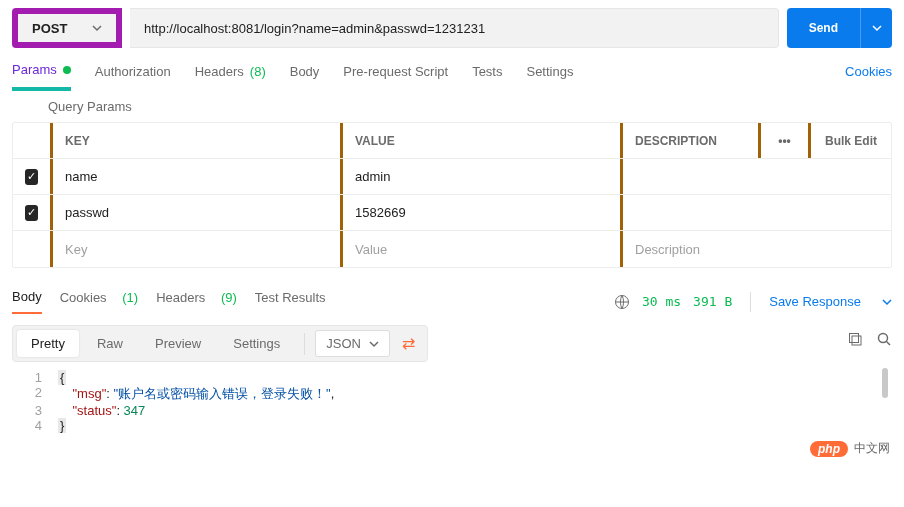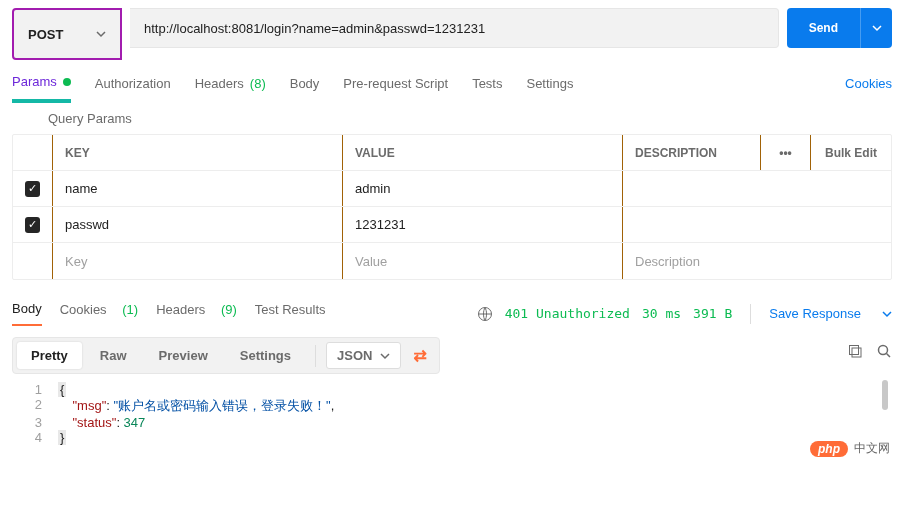--- a/index.html
+++ b/index.html
@@ -1,21 +1,21 @@
 <!DOCTYPE html>
 <html><head>
 <meta charset="utf-8">
 <style>
 * { box-sizing: border-box; margin: 0; padding: 0; font-family: -apple-system, BlinkMacSystemFont, "Segoe UI", Arial, sans-serif; }
 body { background: #fff; color: #212121; font-size: 13px; width: 904px; }
 .pad { padding: 8px 12px 0 12px; }
 
 
 .topbar { display: flex; gap: 8px; align-items: stretch; }
-.method { display: flex; align-items: center; background: #f2f2f2; border: 2px solid #a21caf; border-radius: 4px 0 0 4px; padding: 0 14px; height: 52px; font-weight: 600; color: #212121; min-width: 110px; justify-content: space-between; }
+.method { display: flex; align-items: center; background: #f2f2f2; border: 6px solid #a21caf; border-radius: 4px 0 0 4px; padding: 0 14px; height: 40px; font-weight: 600; color: #212121; min-width: 110px; justify-content: space-between; }
 .urlbox { flex: 1; background: #f2f2f2; border: 1px solid #e6e6e6; border-left: none; border-radius: 0 4px 4px 0; height: 40px; display: flex; align-items: center; padding: 0 14px; color: #212121; }
 .sendwrap { display: flex; }
 .sendbtn { background: #097bed; color: #fff; border: none; height: 40px; padding: 0 22px; font-weight: 600; border-radius: 4px 0 0 4px; font-size: 12px; }
 .senddd { background: #097bed; color: #fff; border: none; border-left: 1px solid rgba(255,255,255,.25); height: 40px; width: 32px; border-radius: 0 4px 4px 0; display: flex; align-items: center; justify-content: center; }
 
 
 .tabs { display: flex; align-items: center; gap: 24px; padding: 14px 0 0 0; color: #6b6b6b; }
 .tab { cursor: pointer; padding-bottom: 10px; display: flex; align-items: center; gap: 6px; }
 .tab.active { color: #6d28d9; border-bottom: 4px solid #14b8a6; font-weight: 500; }
 .dot { width: 8px; height: 8px; border-radius: 50%; background: #0cbb52; display: inline-block; }
@@ -23,42 +23,42 @@
 .spacer { flex: 1; }
 .cookies { color: #097bed; cursor: pointer; padding-bottom: 10px; }
 
 
 .subh { color: #6b6b6b; padding: 8px 0 8px 4px; font-weight: 500; margin-left: 32px; }
 
 
 .tbl { border: 1px solid #ededed; border-radius: 2px; }
 .row { display: flex; border-bottom: 1px solid #ededed; min-height: 36px; }
 .row:last-child { border-bottom: none; }
-.cell { padding: 9px 12px; border-right: 1px solid #a16207; display: flex; align-items: center; }
+.cell { padding: 9px 12px; border-right: 3px solid #a16207; display: flex; align-items: center; }
 .cell:last-child { border-right: none; }
 .c-chk { width: 40px; justify-content: center; }
 .c-key { width: 290px; }
 .c-val { width: 280px; }
 .c-desc { flex: 1; }
 .c-more { width: 50px; justify-content: center; }
 .c-bulk { width: 80px; font-weight: 600; justify-content: center; }
 .hdr .cell { font-weight: 600; color: #6b6b6b; font-size: 12px; }
 .cbox { width: 16px; height: 16px; background: #262626; border-radius: 3px; display: flex; align-items: center; justify-content: center; color: #fff; font-size: 11px; }
 .ph { color: #a0a0a0; }
 
 
 .respbar { display: flex; align-items: center; padding: 18px 0 0 0; gap: 18px; color: #6b6b6b; }
 .respbar .tab.active { border-bottom: 2px solid #ff6c37; padding-bottom: 8px; color: #212121; }
 .respbar .tab { padding-bottom: 8px; }
 .status { color: #6b6b6b; display: flex; gap: 12px; align-items: center; }
 .status .code { color: #0cbb52; }
 .save { color: #097bed; font-weight: 500; display: flex; align-items: center; gap: 21px; }
 
 
-.prettybar { display: flex; align-items: center; gap: 4px; background: #f2f2f2; border: 1px solid #e6e6e6; border-radius: 4px; padding: 4px; margin-top: 8px; font-weight: bold; }
+.prettybar { display: flex; align-items: center; gap: 4px; background: #f2f2f2; border: 1px solid #e6e6e6; border-radius: 4px; padding: 4px; margin-top: 8px; }
 .pbtn { padding: 6px 14px; border-radius: 3px; color: #6b6b6b; cursor: pointer; }
 .pbtn.active { background: #fff; color: #212121; box-shadow: 0 0 2px rgba(0,0,0,.15); }
 .sep { width: 1px; height: 22px; background: #ddd; margin: 0 6px; }
 .jsonbtn { background: #fff; border: 1px solid #ddd; padding: 5px 10px; border-radius: 3px; display: flex; align-items: center; gap: 8px; color: #6b6b6b; }
 .wrapicon { color: #ff6c37; padding: 0 8px; font-size: 16px; }
 .rightico { color: #6b6b6b; display: flex; gap: 14px; align-items: center; font-size: 15px; }
 
 
 .code { font-family: Menlo, Consolas, monospace; font-size: 13px; padding: 8px 0; position: relative; }
 .ln { display: flex; }
@@ -138,21 +138,21 @@
       <div class="cell c-key">name</div>
       <div class="cell c-val">admin</div>
       <div class="cell c-desc" style="border-right:none"></div>
       <div class="cell" style="width:130px;border-right:none"></div>
     </div>
     <div class="row">
       <div class="cell c-chk">
           <div class="cbox">✓</div>
         </div>
       <div class="cell c-key">passwd</div>
-      <div class="cell c-val">1231231</div>
+      <div class="cell c-val">1582669</div>
       <div class="cell c-desc" style="border-right:none"></div>
       <div class="cell" style="width:130px;border-right:none"></div>
     </div>
     <div class="row">
       <div class="cell c-chk"></div>
       <div class="cell c-key ph">Key</div>
       <div class="cell c-val ph">Value</div>
       <div class="cell c-desc ph" style="border-right:none">Description</div>
       <div class="cell" style="width:130px;border-right:none"></div>
     </div>
@@ -168,21 +168,20 @@
     </div>
     <div class="tab">Test Results</div>
     <div class="spacer"></div>
     <div class="status">
       <span>
         <svg width="16" height="16" viewBox="0 0 16 16">
             <circle cx="8" cy="8" r="6.5" stroke="#6b6b6b" fill="none"></circle>
             <path d="M2 8h12M8 2c2 2 2 10 0 12M8 2c-2 2-2 10 0 12" stroke="#6b6b6b" fill="none"></path>
           </svg>
       </span>
-      <span class="code">401 Unauthorized</span>
       <span class="code">30 ms</span>
       <span class="code">391 B</span>
     </div>
     <div style="width:1px;height:20px;background:#ddd"></div>
     <div class="save">
       <span>Save Response</span>
       <svg class="chev" viewBox="0 0 10 10">
           <path d="M1 3l4 4 4-4" stroke="#097bed" stroke-width="1.5" fill="none"></path>
         </svg>
     </div>

